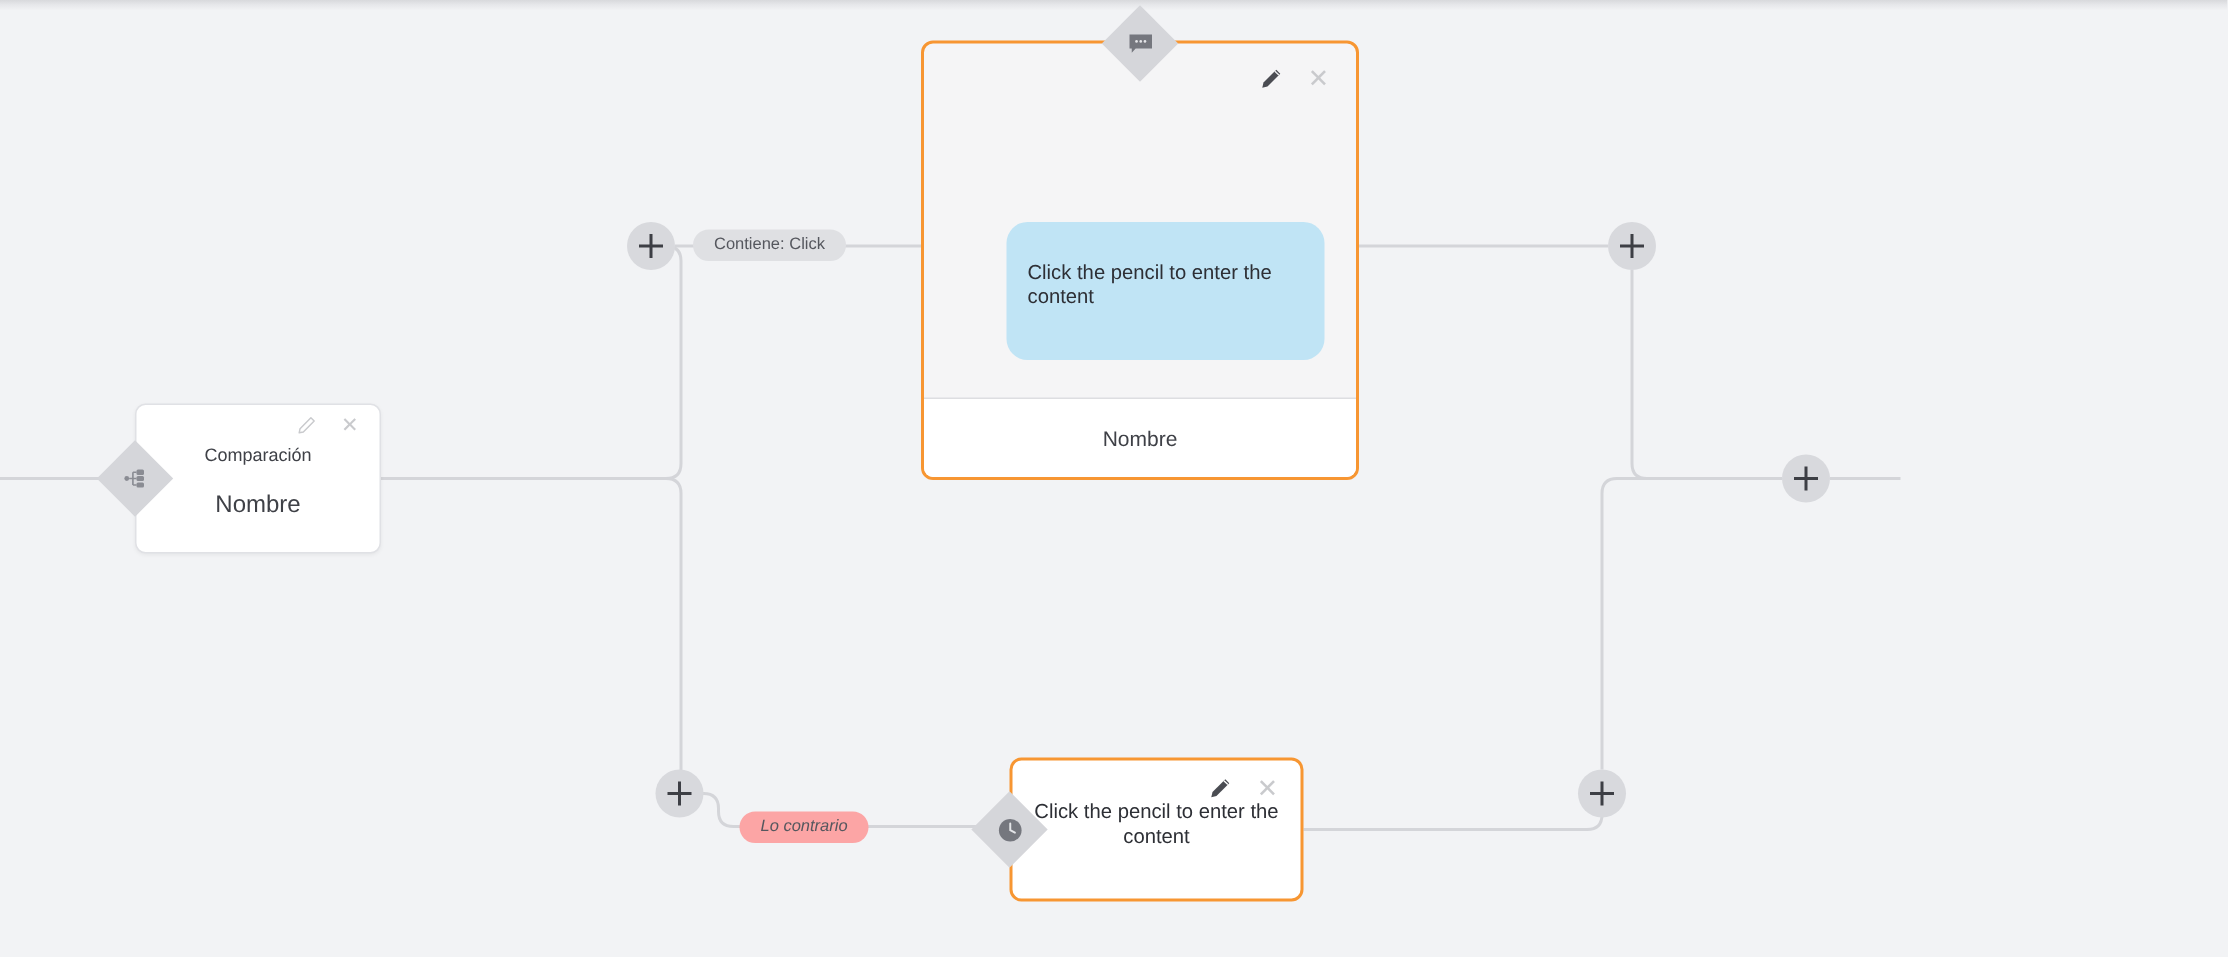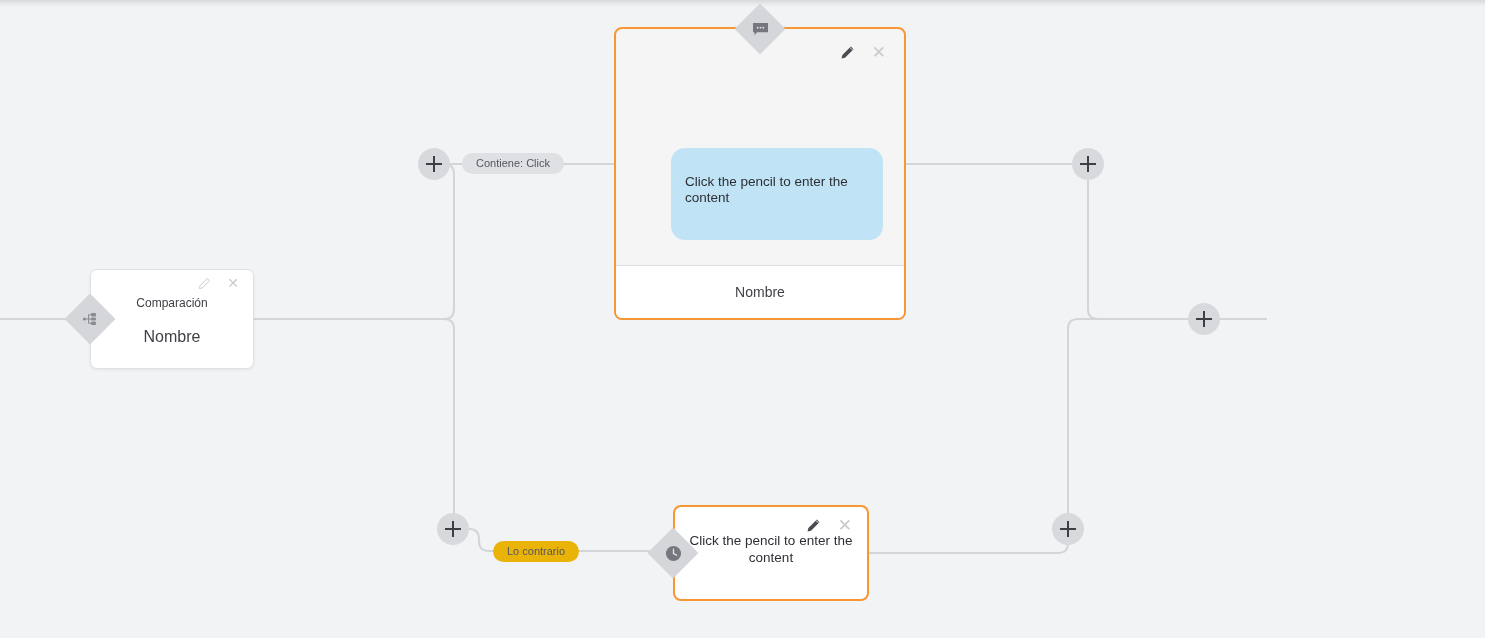--- a/index.html
+++ b/index.html
@@ -76,21 +76,21 @@
     position: absolute;
     z-index: 8;
     font-size: 11px;
     color: #55575e;
     padding: 5px 14px;
     border-radius: 11px;
     white-space: nowrap;
     line-height: 1;
   }
   .edge-label.grey  { background: #dfe0e3; }
-  .edge-label.white { background: #eab308; }
+  .edge-label.white { background: #fca5a5; font-style: italic; }
 
   
   .node {
     position: absolute;
     z-index: 5;
     border-radius: 7px;
     background: #ffffff;
   }
 
   

